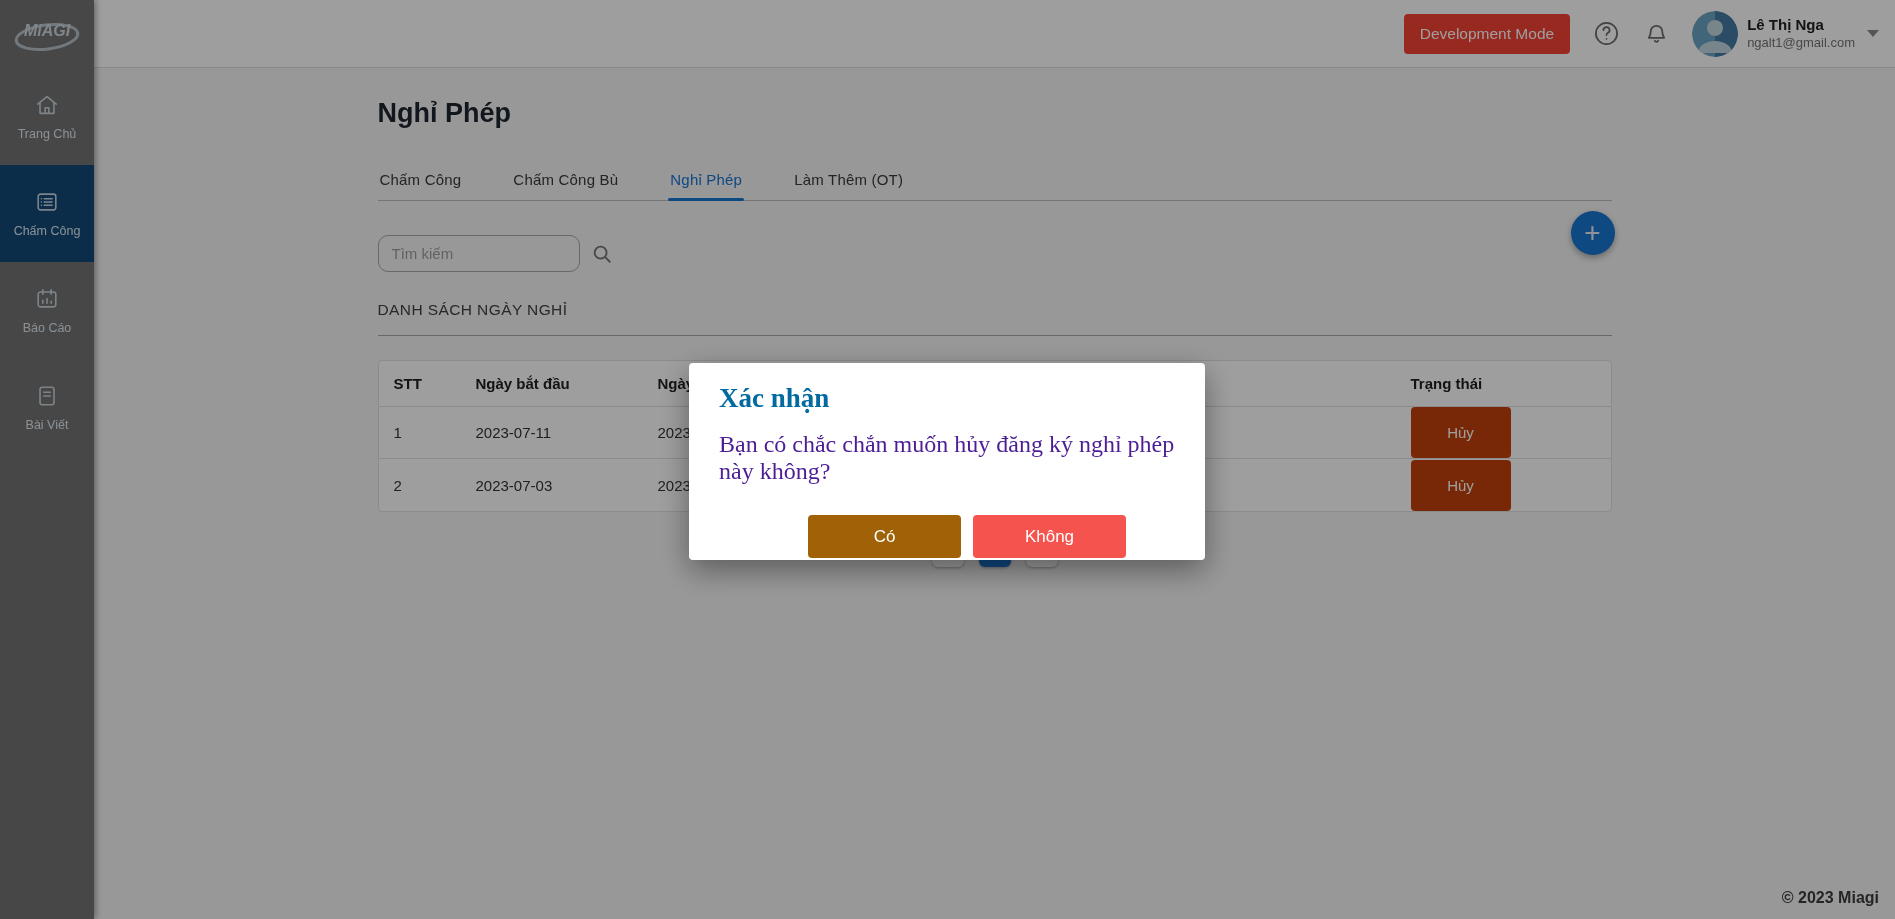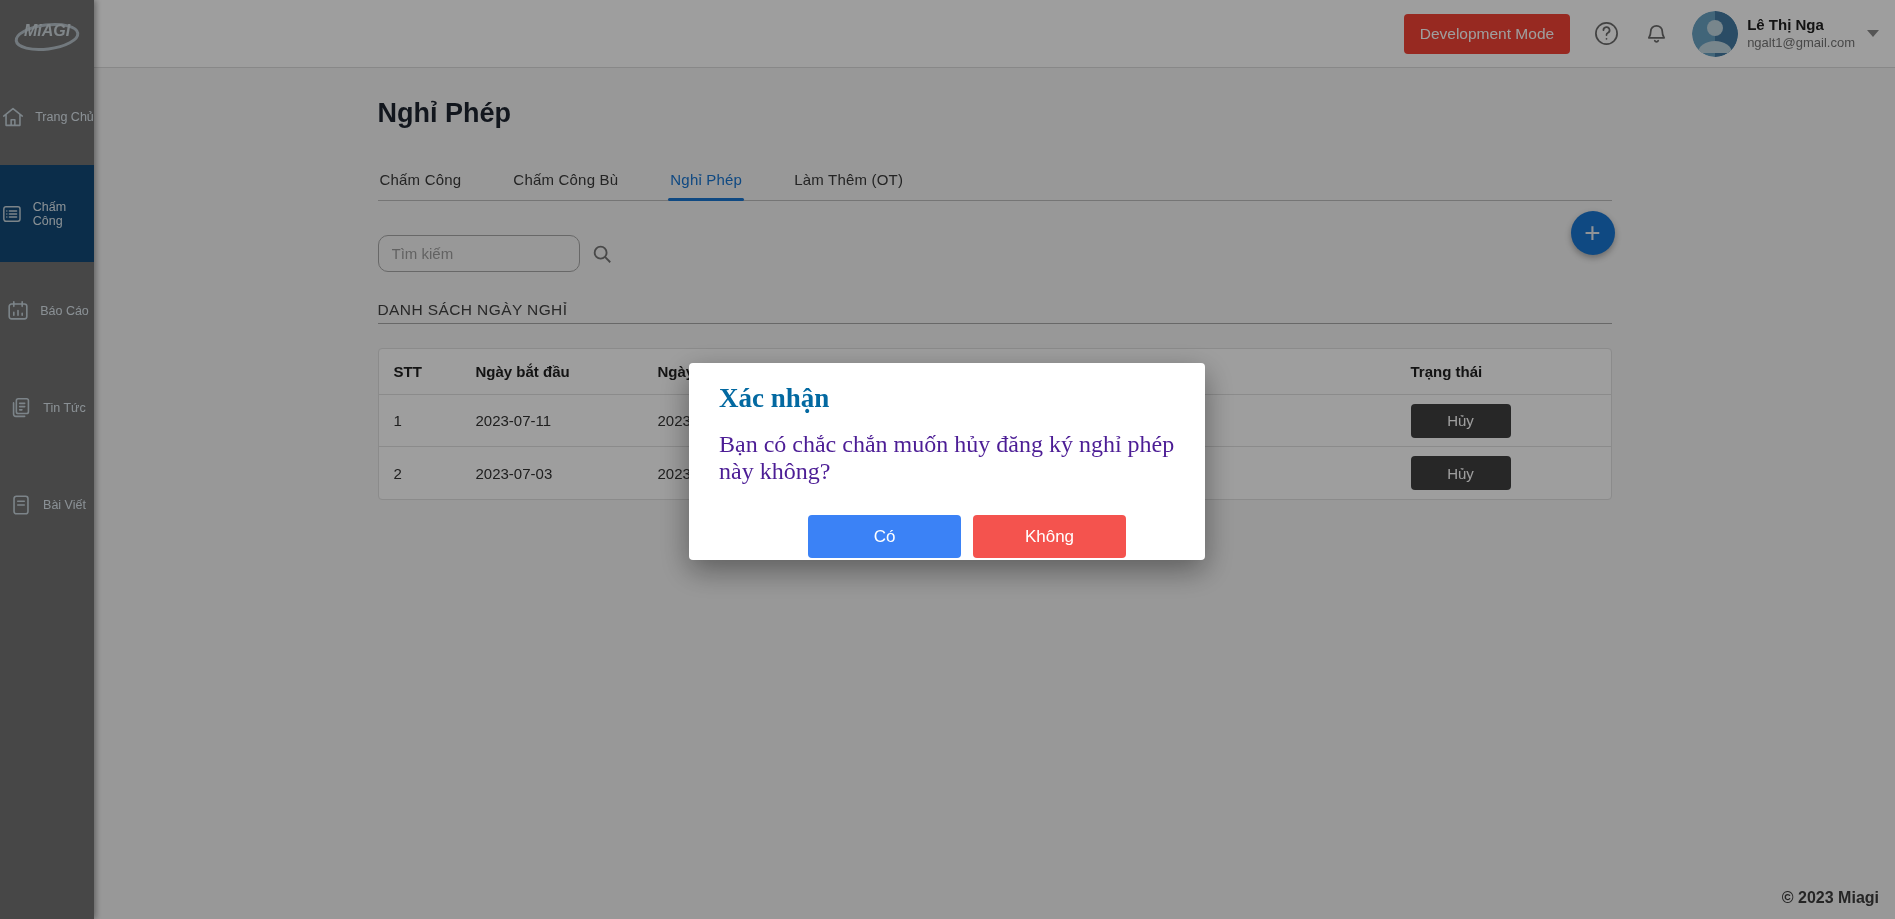--- a/index.html
+++ b/index.html
@@ -12,21 +12,21 @@
 
   
   .sidebar {
     position:fixed; left:0; top:0; bottom:0; width:94px;
     background:#737373; z-index:2;
     box-shadow:2px 0 6px rgba(0,0,0,0.35);
     display:flex; flex-direction:column;
   }
   .logo-box { height:68px; display:flex; align-items:center; justify-content:center; }
   .nav-item {
-    height:97px; display:flex; align-items:center; justify-content:center;
+    height:97px; display:flex; flex-direction:column; align-items:center; justify-content:center;
     gap:9px; color:#dfe9f0; font-size:12.5px; cursor:pointer;
   }
   .nav-item.active { background:#124a78; }
   .nav-item svg { stroke:#c9d6de; fill:none; stroke-width:1.7; stroke-linecap:round; stroke-linejoin:round; }
 
   
   .topbar {
     position:fixed; left:94px; right:0; top:0; height:68px; background:#ffffff;
     border-bottom:1px solid #dcdcdc; z-index:1;
     display:flex; align-items:center; justify-content:flex-end; padding-right:16px;
@@ -67,31 +67,31 @@
     display:flex; align-items:center; padding:0 10px 0 13px; background:transparent;
   }
   .search-box input {
     border:none; outline:none; background:transparent; flex:1; font-size:15px;
     font-family:"Liberation Sans",sans-serif; color:#15803d;
   }
   .search-box input::placeholder { color:#9e9e9e; }
   .search-box svg { stroke:#757575; fill:none; stroke-width:2; flex:0 0 auto; cursor:pointer; }
 
   .section-title { margin-top:29px; font-size:15.5px; color:#424242; letter-spacing:.4px;
-    padding-bottom:4px; border-bottom:1px solid #a8a8a8; }
+    padding-bottom:16px; border-bottom:1px solid #a8a8a8; }
 
   
   .table { margin-top:24px; background:#fff; border:1px solid #e0e0e0; border-radius:4px; overflow:hidden; }
   .trow { display:grid; grid-template-columns:82px 182px 1fr 200px; align-items:center;
     padding-left:15px; border-bottom:1px solid #e0e0e0; }
   .trow:last-child { border-bottom:none; }
   .thead { height:46px; font-weight:bold; font-size:15px; color:#212121; }
   .tbody-row { height:52px; font-size:15px; color:#333; }
   .cancel-btn {
-    width:100px; height:34px; background:#404040; color:#fff; border:none; border-radius:4px;
+    width:100px; height:51px; background:#c2410c; color:#fff; border:none; border-radius:4px;
     font-family:"Liberation Sans",sans-serif; font-size:15px; cursor:pointer;
   }
 
   
   .pagination { margin-top:23px; display:flex; justify-content:center; gap:15px; }
   .page-btn { width:32px; height:32px; border-radius:6px; border:none; background:#fdfdfd;
     box-shadow:0 1px 3px rgba(0,0,0,.3); cursor:pointer; }
   .page-btn.active { background:#1976d2; }
 
   .footer { position:fixed; right:16px; bottom:12px; font-size:16px; font-weight:bold; color:#3c3c3c; z-index:1; }
@@ -103,21 +103,21 @@
     border-radius:4px; z-index:6; box-shadow:0 10px 30px rgba(0,0,0,.4);
     padding:20px 30px 0; font-family:"Liberation Serif", serif;
   }
   .modal-title { font-size:27px; font-weight:bold; color:#0369a1; }
   .modal-message { margin-top:17px; font-size:24px; color:#4c1d95; }
   .modal-actions { margin-top:30px; display:flex; justify-content:center; gap:12px; }
   .modal-actions button {
     width:153px; height:43px; border:none; border-radius:4px; color:#fff;
     font-family:"Liberation Sans",sans-serif; font-size:17px; cursor:pointer;
   }
-  .btn-yes { background:#3b82f6;margin-left:40px; }
+  .btn-yes { background:#a16207;margin-left:40px; }
   .btn-no  { background:#f4534e; }
 </style>
 </head>
 <body>
 
 <aside class="sidebar">
   <div class="logo-box">
     <svg width="72" height="48" viewBox="0 0 72 48">
       <ellipse cx="36" cy="27" rx="31" ry="12" fill="none" stroke="#b9c4cc" stroke-width="3" transform="rotate(-7 36 27)"></ellipse>
       <text x="36" y="26" text-anchor="middle" fill="#cfd8de" font-size="16" font-weight="bold" font-style="italic" font-family="Liberation Sans, sans-serif">MiAGI</text>
@@ -140,27 +140,20 @@
   </div>
 
   <div class="nav-item">
     <svg width="26" height="26" viewBox="0 0 28 28">
       <rect x="4.5" y="6.5" width="19" height="16" rx="2.5"></rect>
       <path d="M9.5 4 v5 M18.5 4 v5 M9.5 18.5 v-3 M14 18.5 v-5 M18.5 18.5 v-2"></path>
     </svg>
     <span>Báo Cáo</span>
   </div>
 
-  <div class="nav-item">
-    <svg width="26" height="26" viewBox="0 0 28 28">
-      <rect x="9" y="4" width="13" height="16" rx="2"></rect>
-      <path d="M6 8.5 v12 a2.5 2.5 0 0 0 2.5 2.5 H18 M12.5 9 H18 M12.5 12.5 H18 M12.5 16 H15"></path>
-    </svg>
-    <span>Tin Tức</span>
-  </div>
 
   <div class="nav-item">
     <svg width="26" height="26" viewBox="0 0 28 28">
       <rect x="6.5" y="4.5" width="15" height="19" rx="2.5"></rect>
       <path d="M10.5 10 H17.5 M10.5 14 H17.5"></path>
     </svg>
     <span>Bài Viết</span>
   </div>
 </aside>
 

